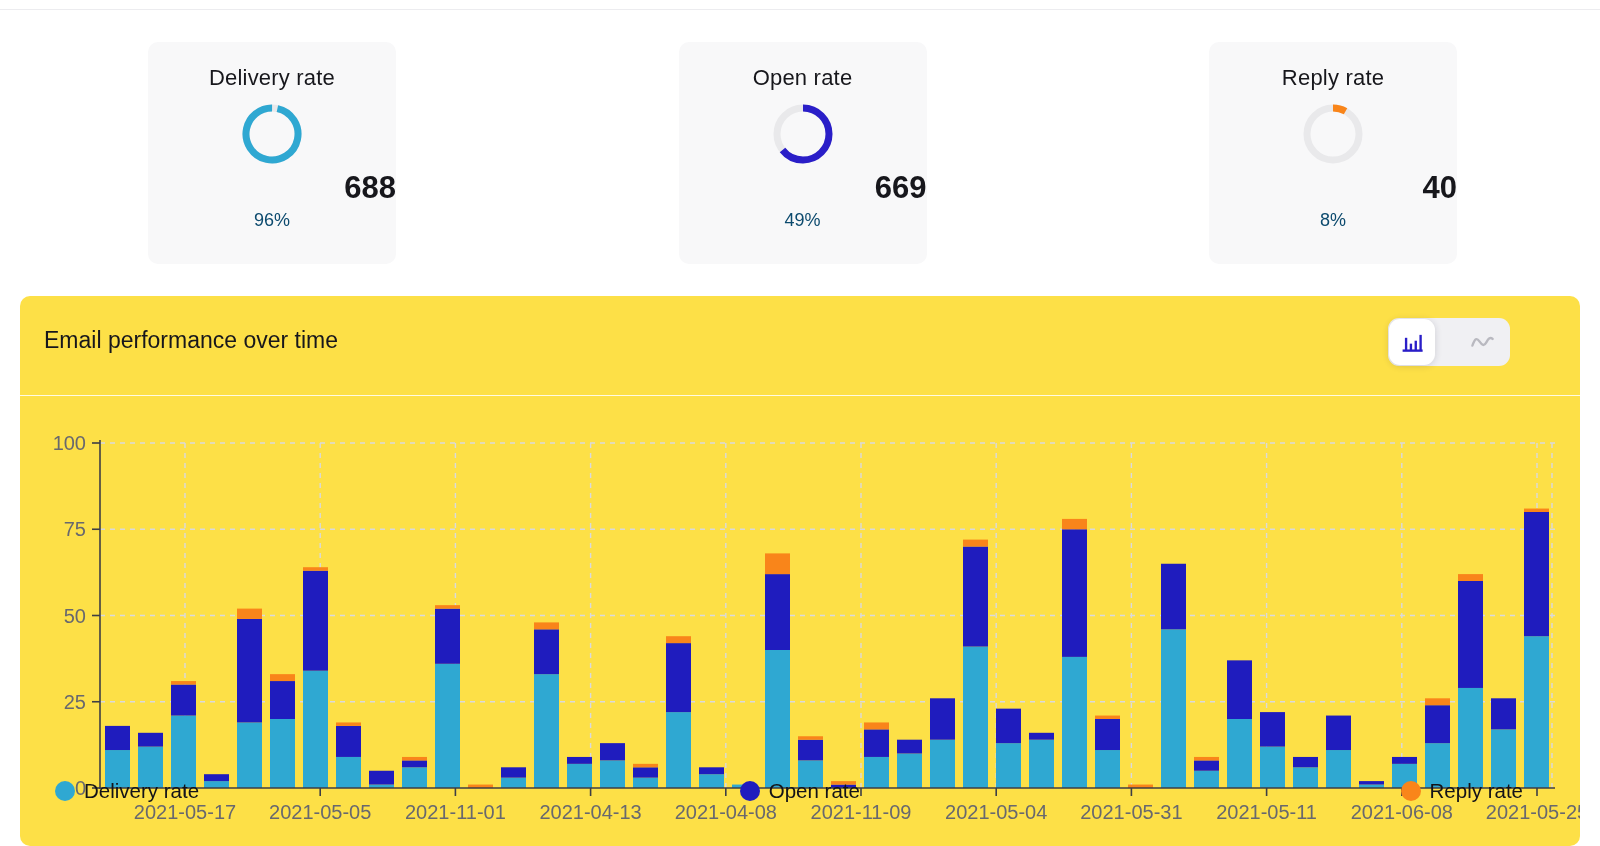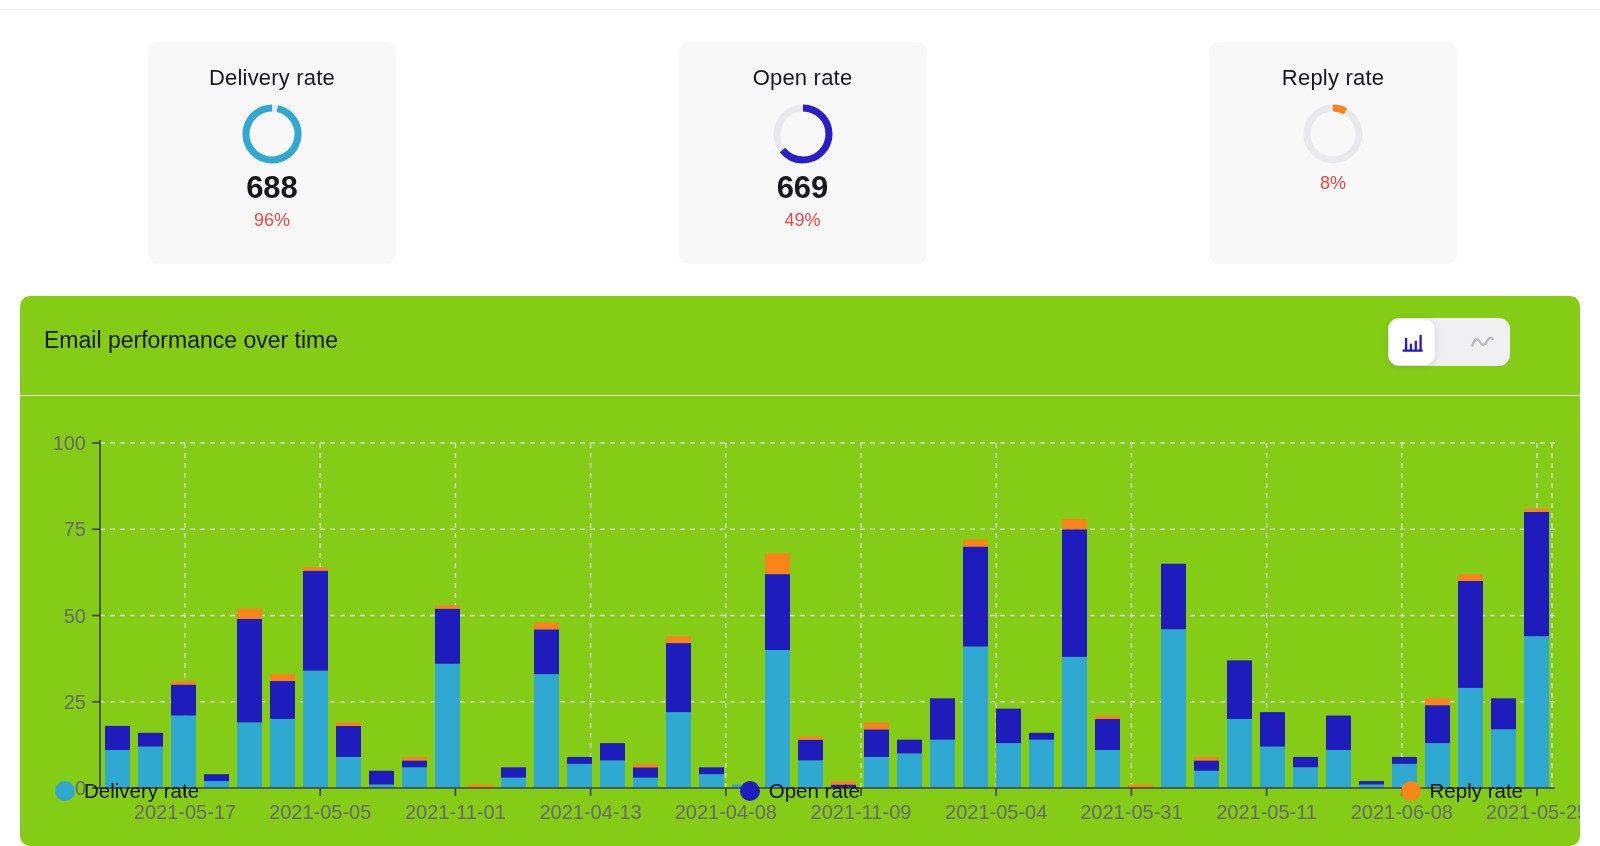--- a/index.html
+++ b/index.html
@@ -8,25 +8,25 @@
     background:#ffffff;color:#17171c;
     font-family:"Liberation Sans","DejaVu Sans",sans-serif;
   }
   .top-rule{position:absolute;top:9px;left:0;right:0;height:1px;background:#ececef;}
 
   
   .cards{position:absolute;top:42px;left:148px;right:143px;display:flex;justify-content:space-between;}
   .card{width:248px;height:222px;background:#f8f8f9;border-radius:10px;text-align:center;}
   .card-title{margin:23px 0 0;font-size:22px;font-weight:500;color:#17171c;letter-spacing:.2px;}
   .ringwrap{margin-top:11px;height:64px;}
-  .stat-value{font-size:31px;font-weight:600;margin-top:6px;line-height:1;}
-  .stat-pct{font-size:18px;color:#ef4444;margin-top:7px;}
+  .stat-value{font-size:31px;font-weight:600;margin-top:6px;line-height:1;text-align:right;}
+  .stat-pct{font-size:18px;color:#0c4a6e;margin-top:7px;}
 
   
-  .panel{position:absolute;top:296px;left:20px;right:20px;bottom:0;background:#84cc16;border-radius:10px;}
+  .panel{position:absolute;top:296px;left:20px;right:20px;bottom:0;background:#fde047;border-radius:10px;}
   .panel-header{position:absolute;top:0;left:0;right:0;height:99px;border-bottom:1px solid rgba(255,255,255,.85);}
   .panel-title{position:absolute;left:24px;top:31px;font-size:23px;font-weight:500;color:#17171c;}
   .toggle{position:absolute;right:70px;top:22px;width:122px;height:48px;background:#f0f0f3;border-radius:11px;
           display:flex;align-items:center;justify-content:space-between;}
   .toggle-btn{width:56px;height:48px;display:flex;align-items:center;justify-content:center;
               border:none;background:transparent;border-radius:11px;cursor:pointer;padding:0;}
   .toggle-btn.active{background:#ffffff;width:46px;height:46px;margin-left:1px;
               box-shadow:0 1px 7px rgba(30,30,60,.16);}
   .chart-svg{position:absolute;left:20px;top:104px;}
   .grid{stroke:#d9d9dd;stroke-width:1.4;stroke-dasharray:5 5;fill:none;}
@@ -63,20 +63,21 @@
         </svg></div>
     <div class="stat-value">669</div>
     <div class="stat-pct">49%</div>
   </div>
   <div class="card">
     <div class="card-title">Reply rate</div>
     <div class="ringwrap"><svg width="64" height="64">
           <circle cx="32" cy="32" r="26" fill="none" stroke="#e9e9eb" stroke-width="7"></circle>
           <circle cx="32" cy="32" r="26" fill="none" stroke="#f9851a" stroke-width="7" stroke-dasharray="13.06902543893354 163.36281798666926" transform="rotate(-90 32 32)"></circle>
         </svg></div>
+    <div class="stat-value">40</div>
     <div class="stat-pct">8%</div>
   </div>
 </div>
 
 <div class="panel">
   <div class="panel-header">
     <div class="panel-title">Email performance over time</div>
     <div class="toggle">
       <button class="toggle-btn active">
         <span>

